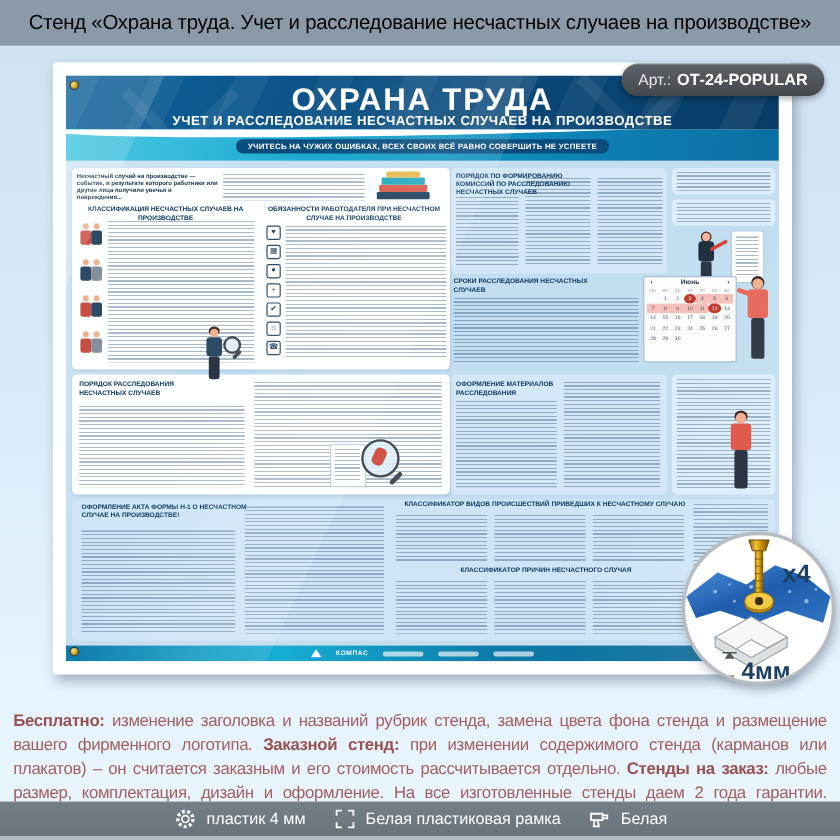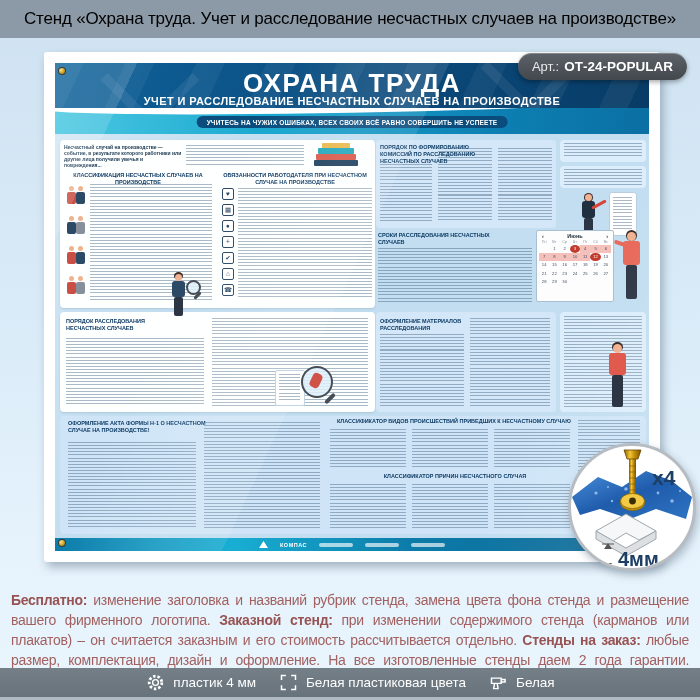--- a/index.html
+++ b/index.html
@@ -398,21 +398,21 @@
     <svg width="21" height="21" viewBox="0 0 24 24" fill="none" stroke="#fff">
       <circle cx="12" cy="12" r="7.2" stroke-width="3.2" stroke-dasharray="2.8 2.25"></circle>
       <circle cx="12" cy="12" r="3.3" stroke-width="1.6"></circle>
     </svg>
     <span class="lbl">пластик 4 мм</span>
   </div>
   <div class="spec">
     <svg width="21" height="21" viewBox="0 0 24 24" fill="none" stroke="#fff" stroke-width="1.7">
       <path d="M4 9V4h5M15 4h5v5M20 15v5h-5M9 20H4v-5"></path>
     </svg>
-    <span class="lbl">Белая пластиковая цвета</span>
+    <span class="lbl">Белая пластиковая рамка</span>
   </div>
   <div class="spec">
     <svg width="21" height="21" viewBox="0 0 24 24" fill="none" stroke="#fff" stroke-width="1.7">
       <path d="M4 7h11v6H4zM15 8.5h4.5v3H15M7.5 13l-1 6h5l-1-6"></path>
     </svg>
     <span class="lbl">Белая</span>
   </div>
 </div>
 <div id="specbar-strip"></div>
 

